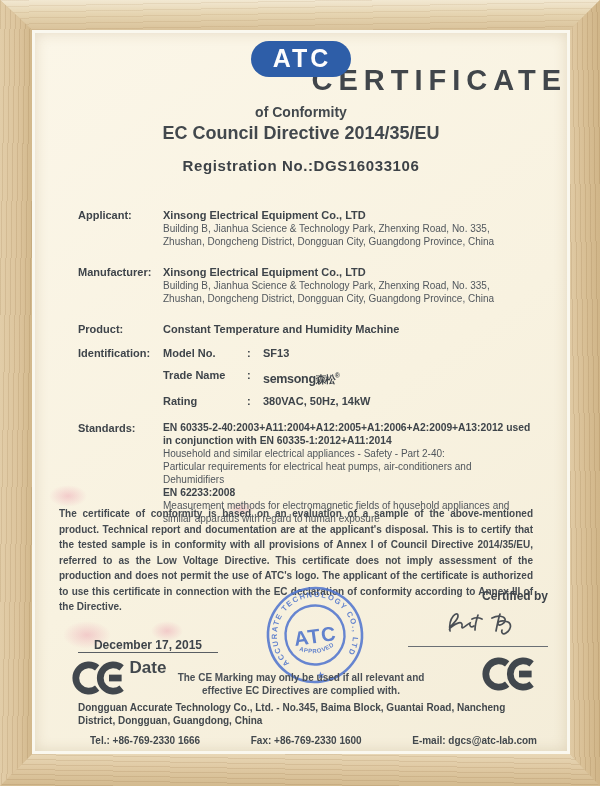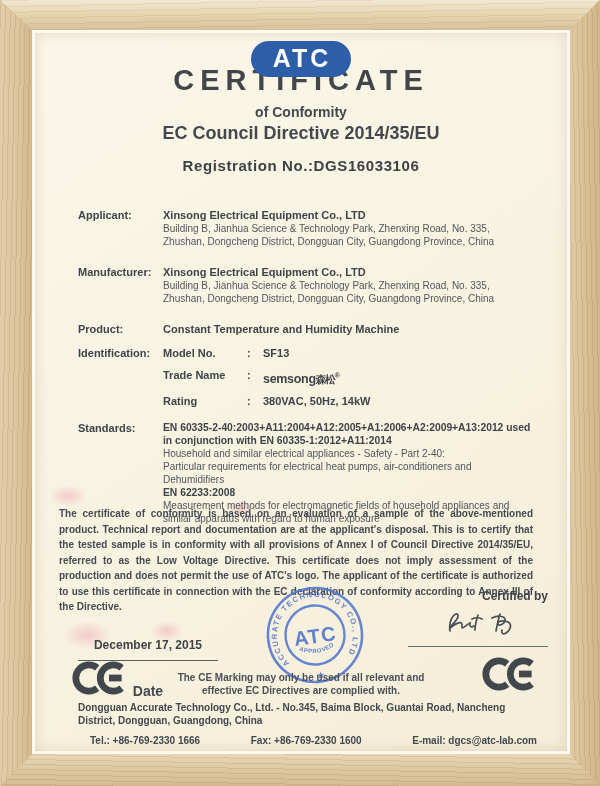--- a/index.html
+++ b/index.html
@@ -42,21 +42,21 @@
   }
   .smudge{position:absolute;border-radius:50%;pointer-events:none;
     background:radial-gradient(closest-side,rgba(232,140,165,.38),rgba(232,140,165,0));}
   
   .header{position:absolute;top:8px;left:0;right:0;text-align:center;}
   .atc-pill{display:inline-block;position:relative;z-index:2;
     background:#2e5ea8;color:#fdfdfd;font-weight:bold;
     font-size:25px;letter-spacing:3px;line-height:1;
     padding:5px 20px 6px 22px;border-radius:19px;}
   .cert-title{margin-top:-13px;font-size:29px;font-weight:bold;
-    letter-spacing:6px;color:#41464b;position:relative;z-index:1;}
+    letter-spacing:6px;color:#41464b;position:relative;z-index:1;text-align:right;}
   .cert-sub{margin-top:7px;font-size:14px;font-weight:bold;color:#42484d;}
   .cert-dir{margin-top:4px;font-size:18px;font-weight:bold;color:#42484d;line-height:18px;}
   .cert-reg{margin-top:15px;font-size:15px;font-weight:bold;letter-spacing:.6px;color:#3d4247;}
   
   .fields{position:absolute;top:175px;left:43px;right:34px;}
   .frow{display:flex;margin-bottom:17px;}
   .flabel{width:85px;flex:none;font-size:11px;font-weight:bold;color:#3e444a;padding-top:1px;}
   .fvalue{flex:1;}
   .fname{font-size:11px;font-weight:bold;line-height:14px;color:#3e444a;}
   .faddr{font-size:10px;line-height:13px;color:#51575d;}
@@ -74,22 +74,22 @@
   .statement{position:absolute;top:473px;left:24px;right:34px;
     font-size:10px;font-weight:bold;line-height:15.5px;
     text-align:justify;color:#454b51;}
   
   .certified{position:absolute;left:373px;top:556px;width:140px;text-align:right;}
   .certified-label{font-size:12px;font-weight:bold;color:#3e444a;}
   .sig-svg{margin-top:2px;height:36px;width:110px;}
   .sig-line{border-top:1px solid #6a6f74;margin-top:1px;}
   .dateblock{position:absolute;left:43px;top:602px;width:140px;text-align:center;}
   .date-value{display:inline-block;font-size:12px;font-weight:bold;color:#3e444a;
-    border-bottom:1.5px solid #595e63;padding:0 8px 8px 8px;min-width:124px;}
-  .date-label{margin-top:22px;font-size:14px;font-weight:bold;color:#42484d;}
+    border-bottom:1.5px solid #595e63;padding:0 8px 0 8px;min-width:124px;}
+  .date-label{margin-top:5px;font-size:17px;font-weight:bold;color:#42484d;}
   .stamp{position:absolute;left:228px;top:550px;width:104px;height:104px;
     transform:rotate(-8deg);opacity:.88;}
   .ce{position:absolute;width:54px;height:42px;}
   .ce-left{left:36px;top:624px;}
   .ce-right{left:446px;top:620px;}
   .ce-note{position:absolute;top:638px;left:50%;transform:translateX(-50%);
     width:280px;text-align:center;font-size:10px;font-weight:bold;
     line-height:13px;color:#4a5056;}
   .footer-addr{position:absolute;left:43px;top:668px;width:462px;
     font-size:10px;font-weight:bold;line-height:13px;color:#42484d;}

